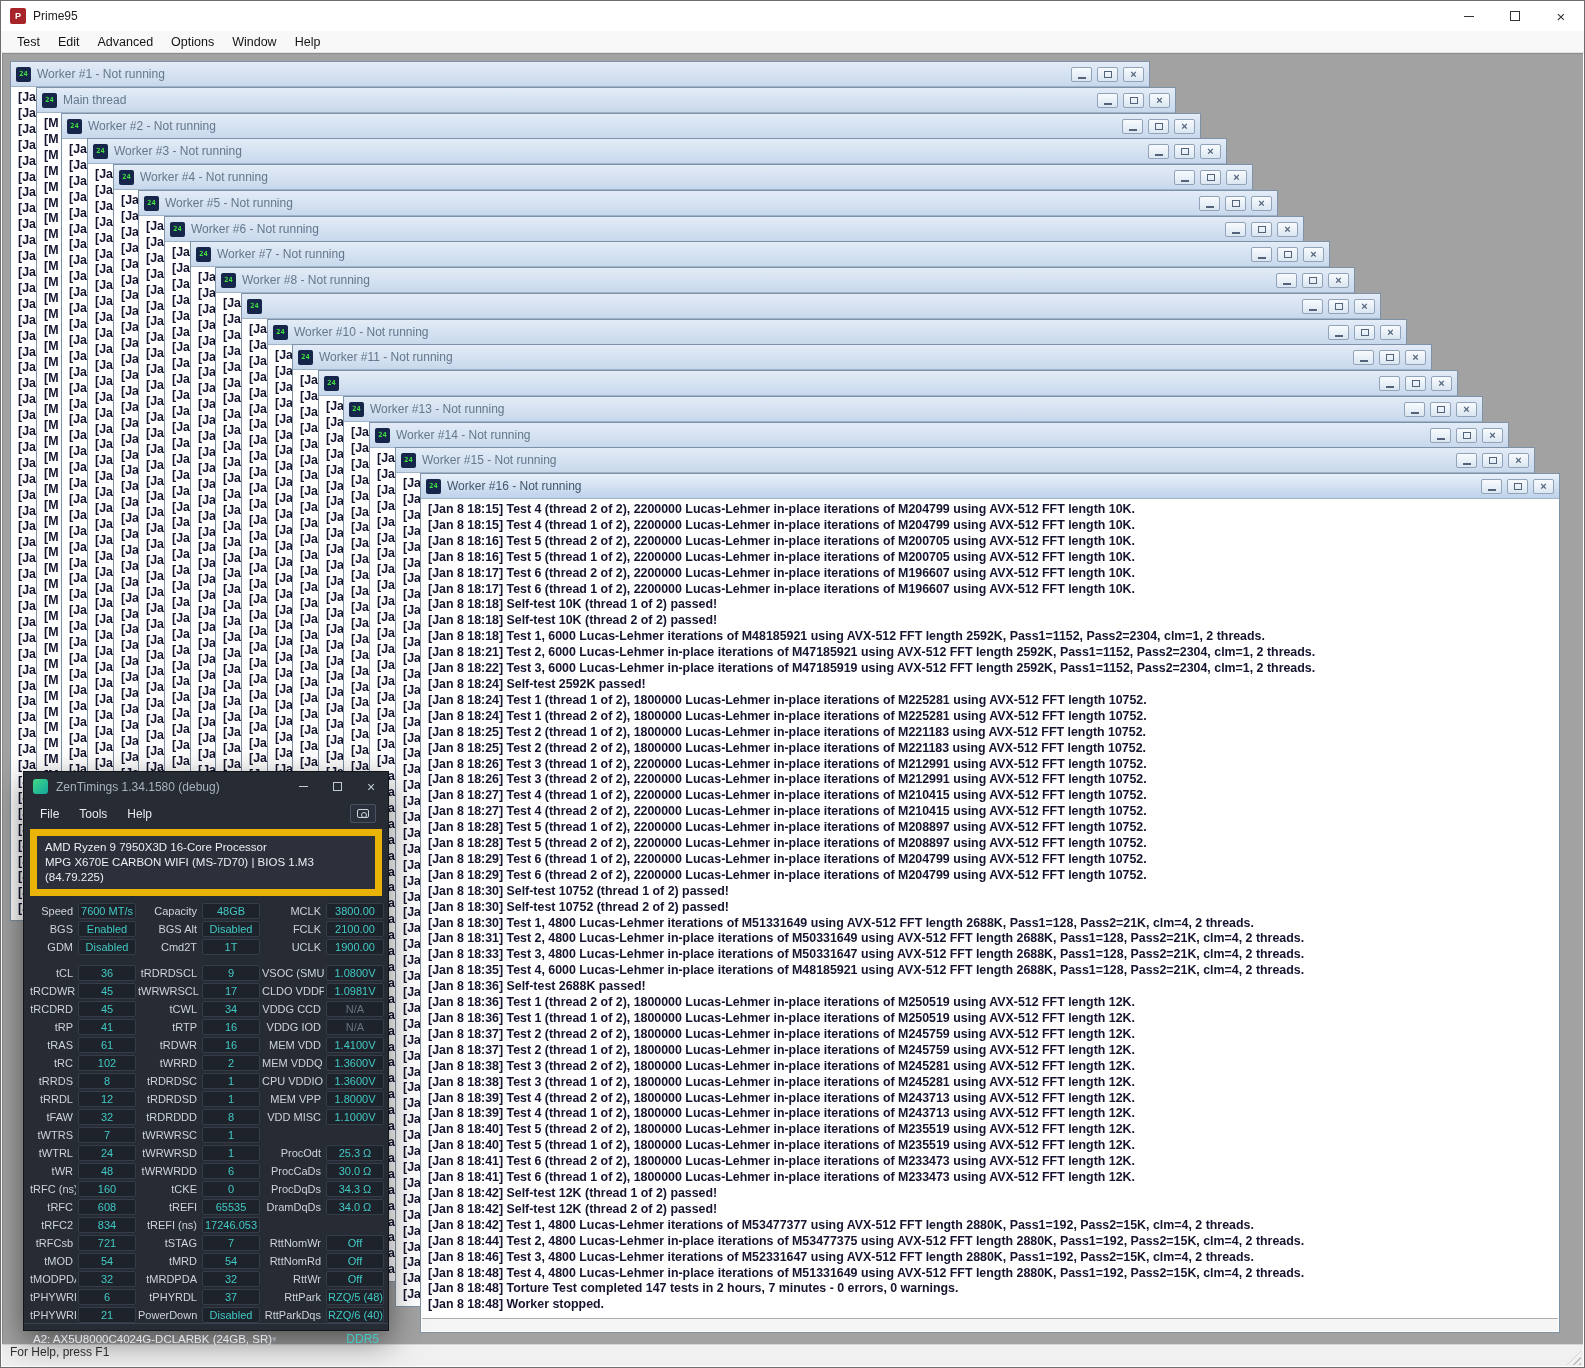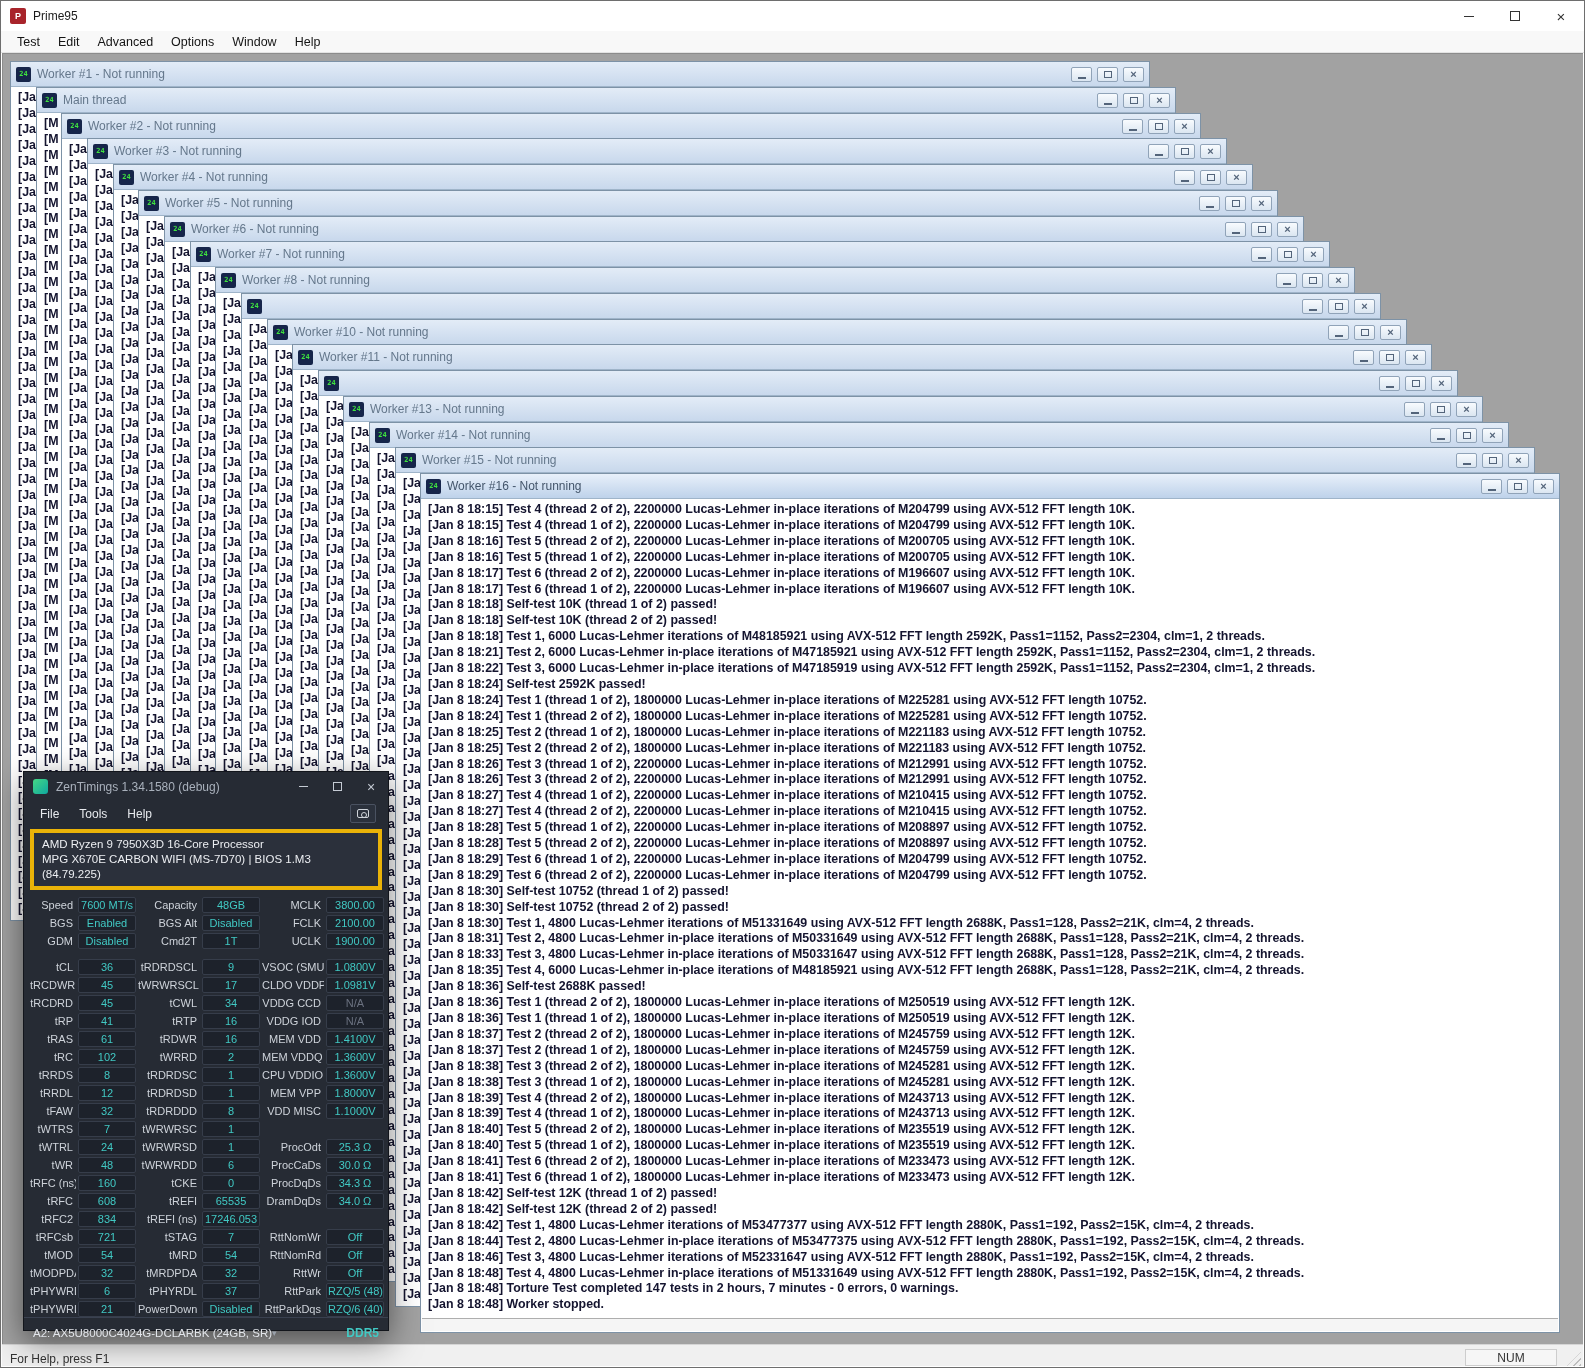--- a/index.html
+++ b/index.html
@@ -50,21 +50,21 @@
 
   .child-body { position:absolute; top:26px; left:1px; right:1px; bottom:1px;
     background:#fff; overflow:hidden; }
   .logtext { font-weight:700; font-size:12.4px; line-height:15.9px; color:#14142f;
     padding:2px 0 0 6px; white-space:pre; }
   .hscroll-strip { display:none; position:absolute; left:0; right:0; bottom:0;
     height:13px; background:#f5f5f5; border-top:1px solid #aeaeae; }
 
   
   .statusbar { position:absolute; left:1px; right:1px; bottom:1px; height:22px;
-    background:#f0f0f0; border-top:1px solid #d5d5d5; display:flex; align-items:flex-end;
+    background:#f0f0f0; border-top:1px solid #d5d5d5; display:flex; align-items:flex-start;
     font-size:12px; color:#333; }
   .status-text { padding-left:8px; flex:1; }
   .status-pane { width:92px; height:17px; border:1px solid #cdcdcd; margin-right:10px;
     display:flex; align-items:center; justify-content:center; background:#f6f6f6;margin-top:24px; }
   .grip { width:14px; height:14px; margin:6px 2px 0 0;
     background:repeating-linear-gradient(135deg,#bdbdbd 0 1.5px,transparent 1.5px 4.5px);
     clip-path:polygon(100% 0,100% 100%,0 100%); }
 
   
   .zt { position:absolute; left:22px; top:770px; width:366px; height:560px;
@@ -82,39 +82,39 @@
 
   .zt-menubar { height:25px; display:flex; align-items:center; padding:0 6px; flex:0 0 auto; }
   .zt-menu-item { padding:2px 10px; color:#e6e9ed; font-size:12px; }
   .zt-shot { margin-left:auto; margin-right:6px; width:26px; height:19px;
     border:1px solid #4a5261; border-radius:2px; background:#2b313c;
     display:flex; align-items:center; justify-content:center; }
   .cam { width:12px; height:9px; border:1px solid #cfd4da; border-radius:2px; position:relative; }
   .cam:after { content:""; position:absolute; left:3px; top:1.5px; width:4px; height:4px;
     border:1px solid #cfd4da; border-radius:50%; }
 
-  .zt-info { margin:3px 6px 5px 6px; border:4px solid #eab308; background:#2b303b;
+  .zt-info { margin:3px 6px 5px 6px; border:7px solid #eab308; background:#2b303b;
     padding:4px 8px; font-size:11.5px; line-height:15px; color:#eceef2; flex:0 0 auto; }
 
   .zt-grid { display:grid; grid-template-columns:46px 58px 62px 58px 62px 58px;
     gap:2px 2px; padding:2px 6px 0 6px; font-size:11px; align-content:start; flex:0 0 auto; }
   .zt-grid.main { margin-top:8px; }
   .zt-label { text-align:right; color:#ced3da; padding:2px 3px 0 0; white-space:nowrap;
     overflow:hidden; }
   .zt-val { background:#1d222b; border:1px solid #363d4a; border-radius:2px;
     color:#41c9c4; text-align:center; padding:1px 1px; white-space:nowrap; height:16px;
     overflow:hidden; }
   .zt-val.na { color:#6b7280; }
   .hidden-cell { visibility:hidden; }
 
   .zt-footer { margin-top:auto; height:31px; border-top:1px solid #3a4150;
     display:flex; align-items:center; padding:0 9px; flex:0 0 auto; }
   .zt-ram { font-size:11.5px; color:#e2e5ea; display:flex; align-items:center; }
   .zt-ram .caret { font-size:9px; color:#9aa1ab; }
-  .zt-ddr { margin-left:auto; color:#41c9c4; font-weight:bold; font-size:12px; }
+  .zt-ddr { margin-left:auto; color:#41c9c4; font-weight:normal; font-size:12px; }
 </style>
 </head>
 <body>
 
 <div id="app">
 
   <div class="titlebar">
     <div class="app-icon">P</div>
     <div class="title-text">Prime95</div>
     <div class="caption-buttons">

